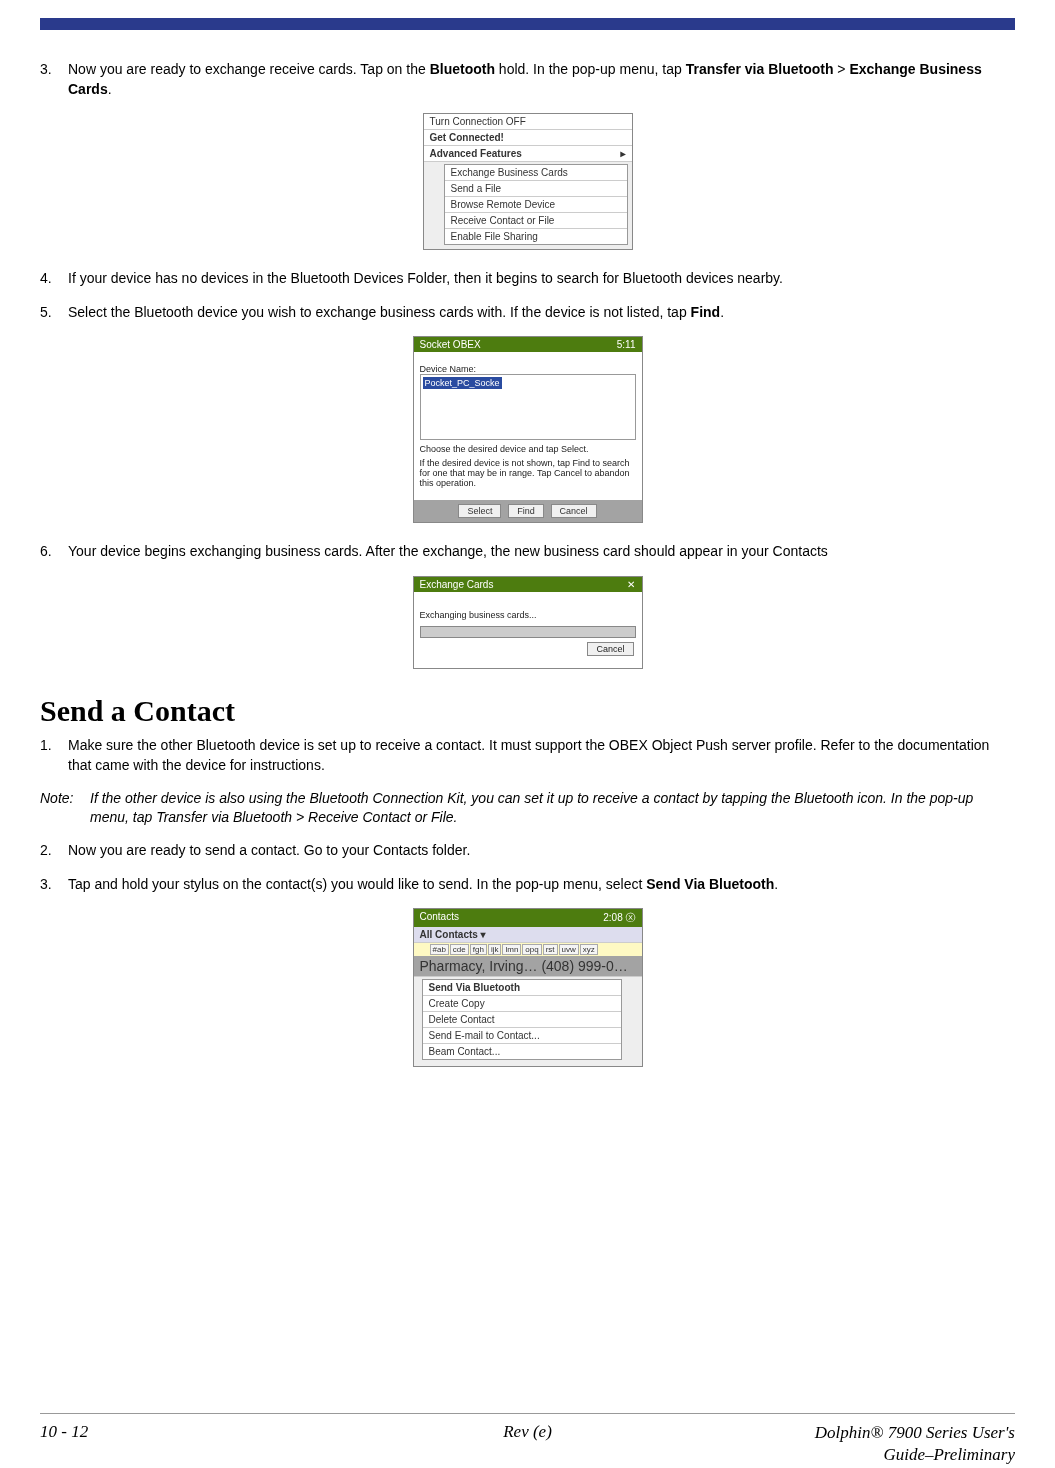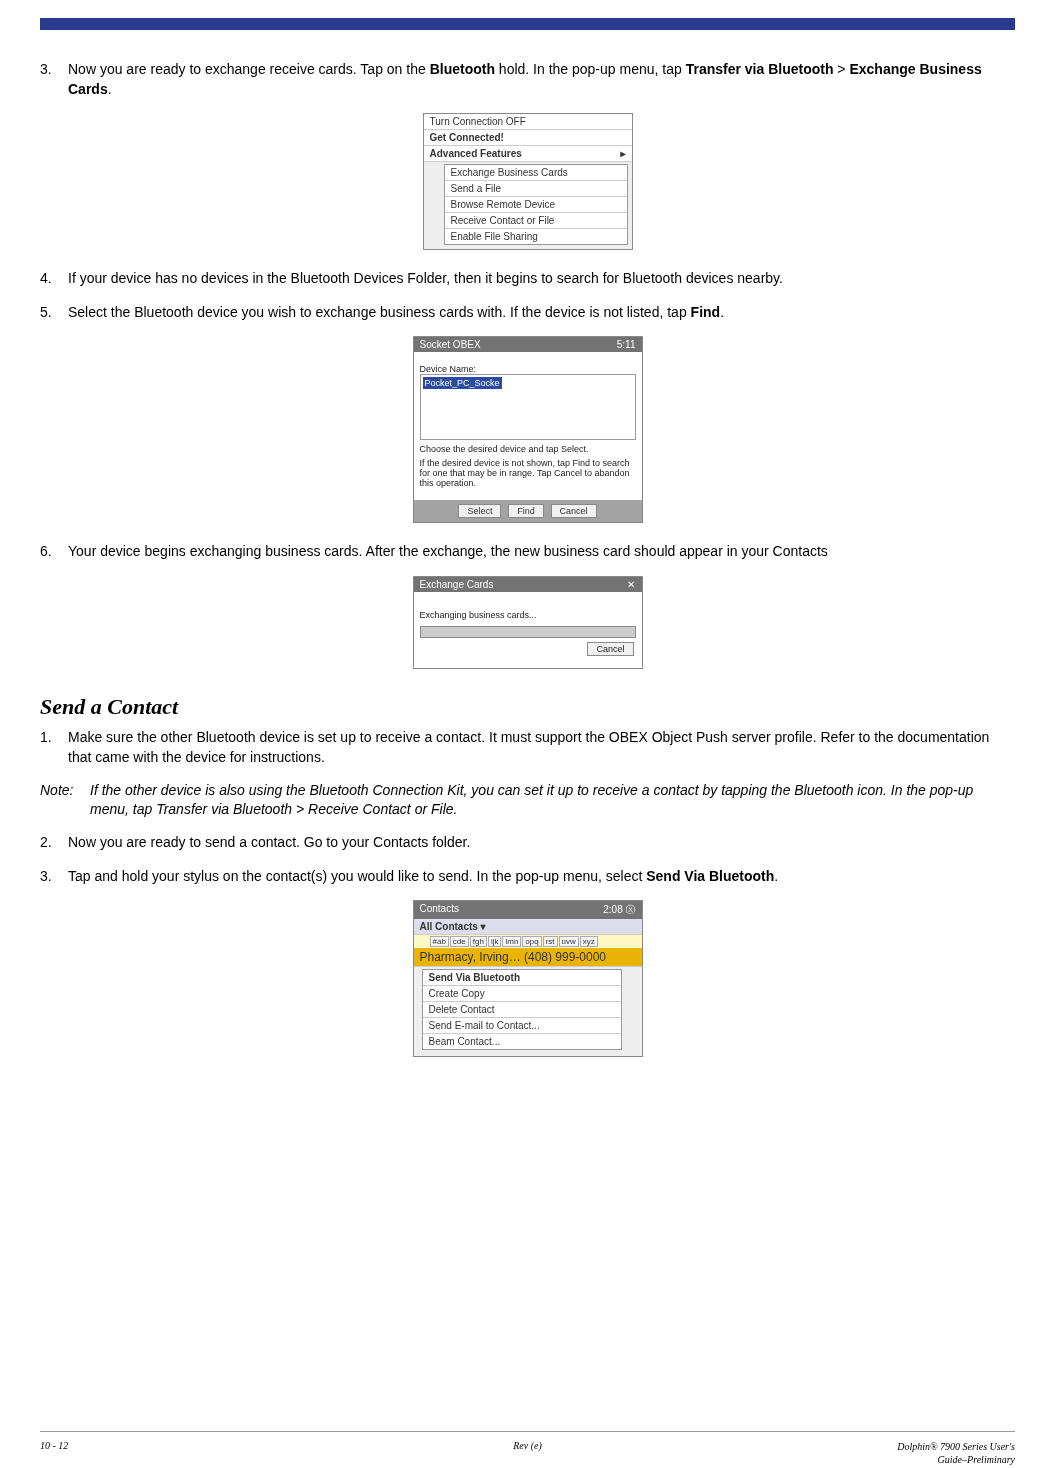--- a/index.html
+++ b/index.html
@@ -43,42 +43,41 @@
   }
   .note-label {
     width: 50px;
     flex-shrink: 0;
   }
   .note-text {
     flex: 1;
   }
   .section-title {
     font-family: "Times New Roman", Times, serif;
-    font-style: italic;
     font-weight: bold;
-    font-size: 22px;
+    font-size: 30px;
     margin: 22px 0 8px 0;
   }
   .screenshot-wrap {
     text-align: center;
     margin: 6px 0 16px 0;
   }
   
   .mock {
     display: inline-block;
     border: 1px solid #888;
     background: #eee;
     text-align: left;
     font-size: 10px;
     color: #333;
     box-sizing: border-box;
     overflow: hidden;
   }
   .mock .titlebar {
-    background: #737373;
+    background: #4d7c0f;
     color: #fff;
     padding: 2px 6px;
     font-size: 10px;
     display: flex;
     justify-content: space-between;
   }
   .mock .row {
     padding: 2px 6px;
     border-bottom: 1px solid #ccc;
     white-space: nowrap;
@@ -148,21 +147,21 @@
     bottom: 20px;
     left: 40px;
     right: 40px;
     border-top: 1px solid #999;
     padding-top: 8px;
     display: flex;
     justify-content: space-between;
     align-items: flex-start;
     font-style: italic;
     font-family: "Times New Roman", Times, serif;
-    font-size: 10px;
+    font-size: 17px;
   }
   .footer .left { flex:1; text-align: left; font-style: italic;}
   .footer .mid  { flex:1; text-align: center; font-style: italic;}
   .footer .right{ flex:1; text-align: right; font-style: italic; line-height: 1.3;}
   b { font-weight: bold; }
 </style>
 </head>
 <body>
 
 <div class="page">
@@ -270,21 +269,21 @@
   <div class="screenshot-wrap">
     <div class="mock" style="width:230px;">
       <div class="titlebar">
         <span>Contacts</span>
         <span><span>2:08</span> <span>ⓧ</span></span>
       </div>
       <div class="row" style="background:#dde;font-weight:bold;">All Contacts ▾</div>
       <div class="tabstrip">
         <span>#ab</span><span>cde</span><span>fgh</span><span>ijk</span><span>lmn</span><span>opq</span><span>rst</span><span>uvw</span><span>xyz</span>
       </div>
-      <div class="row" style="background:#eab308;font-size:12px;">Pharmacy, Irving… (408) 999-0000</div>
+      <div class="row" style="background:#a3a3a3;font-size:14px;">Pharmacy, Irving… (408) 999-0000</div>
       <div class="submenu" style="margin:2px 20px 6px 8px;">
         <div class="row" style="font-weight:bold;">Send Via Bluetooth</div>
         <div class="row">Create Copy</div>
         <div class="row">Delete Contact</div>
         <div class="row">Send E-mail to Contact...</div>
         <div class="row" style="border-bottom:none;">Beam Contact...</div>
       </div>
     </div>
   </div>
 

